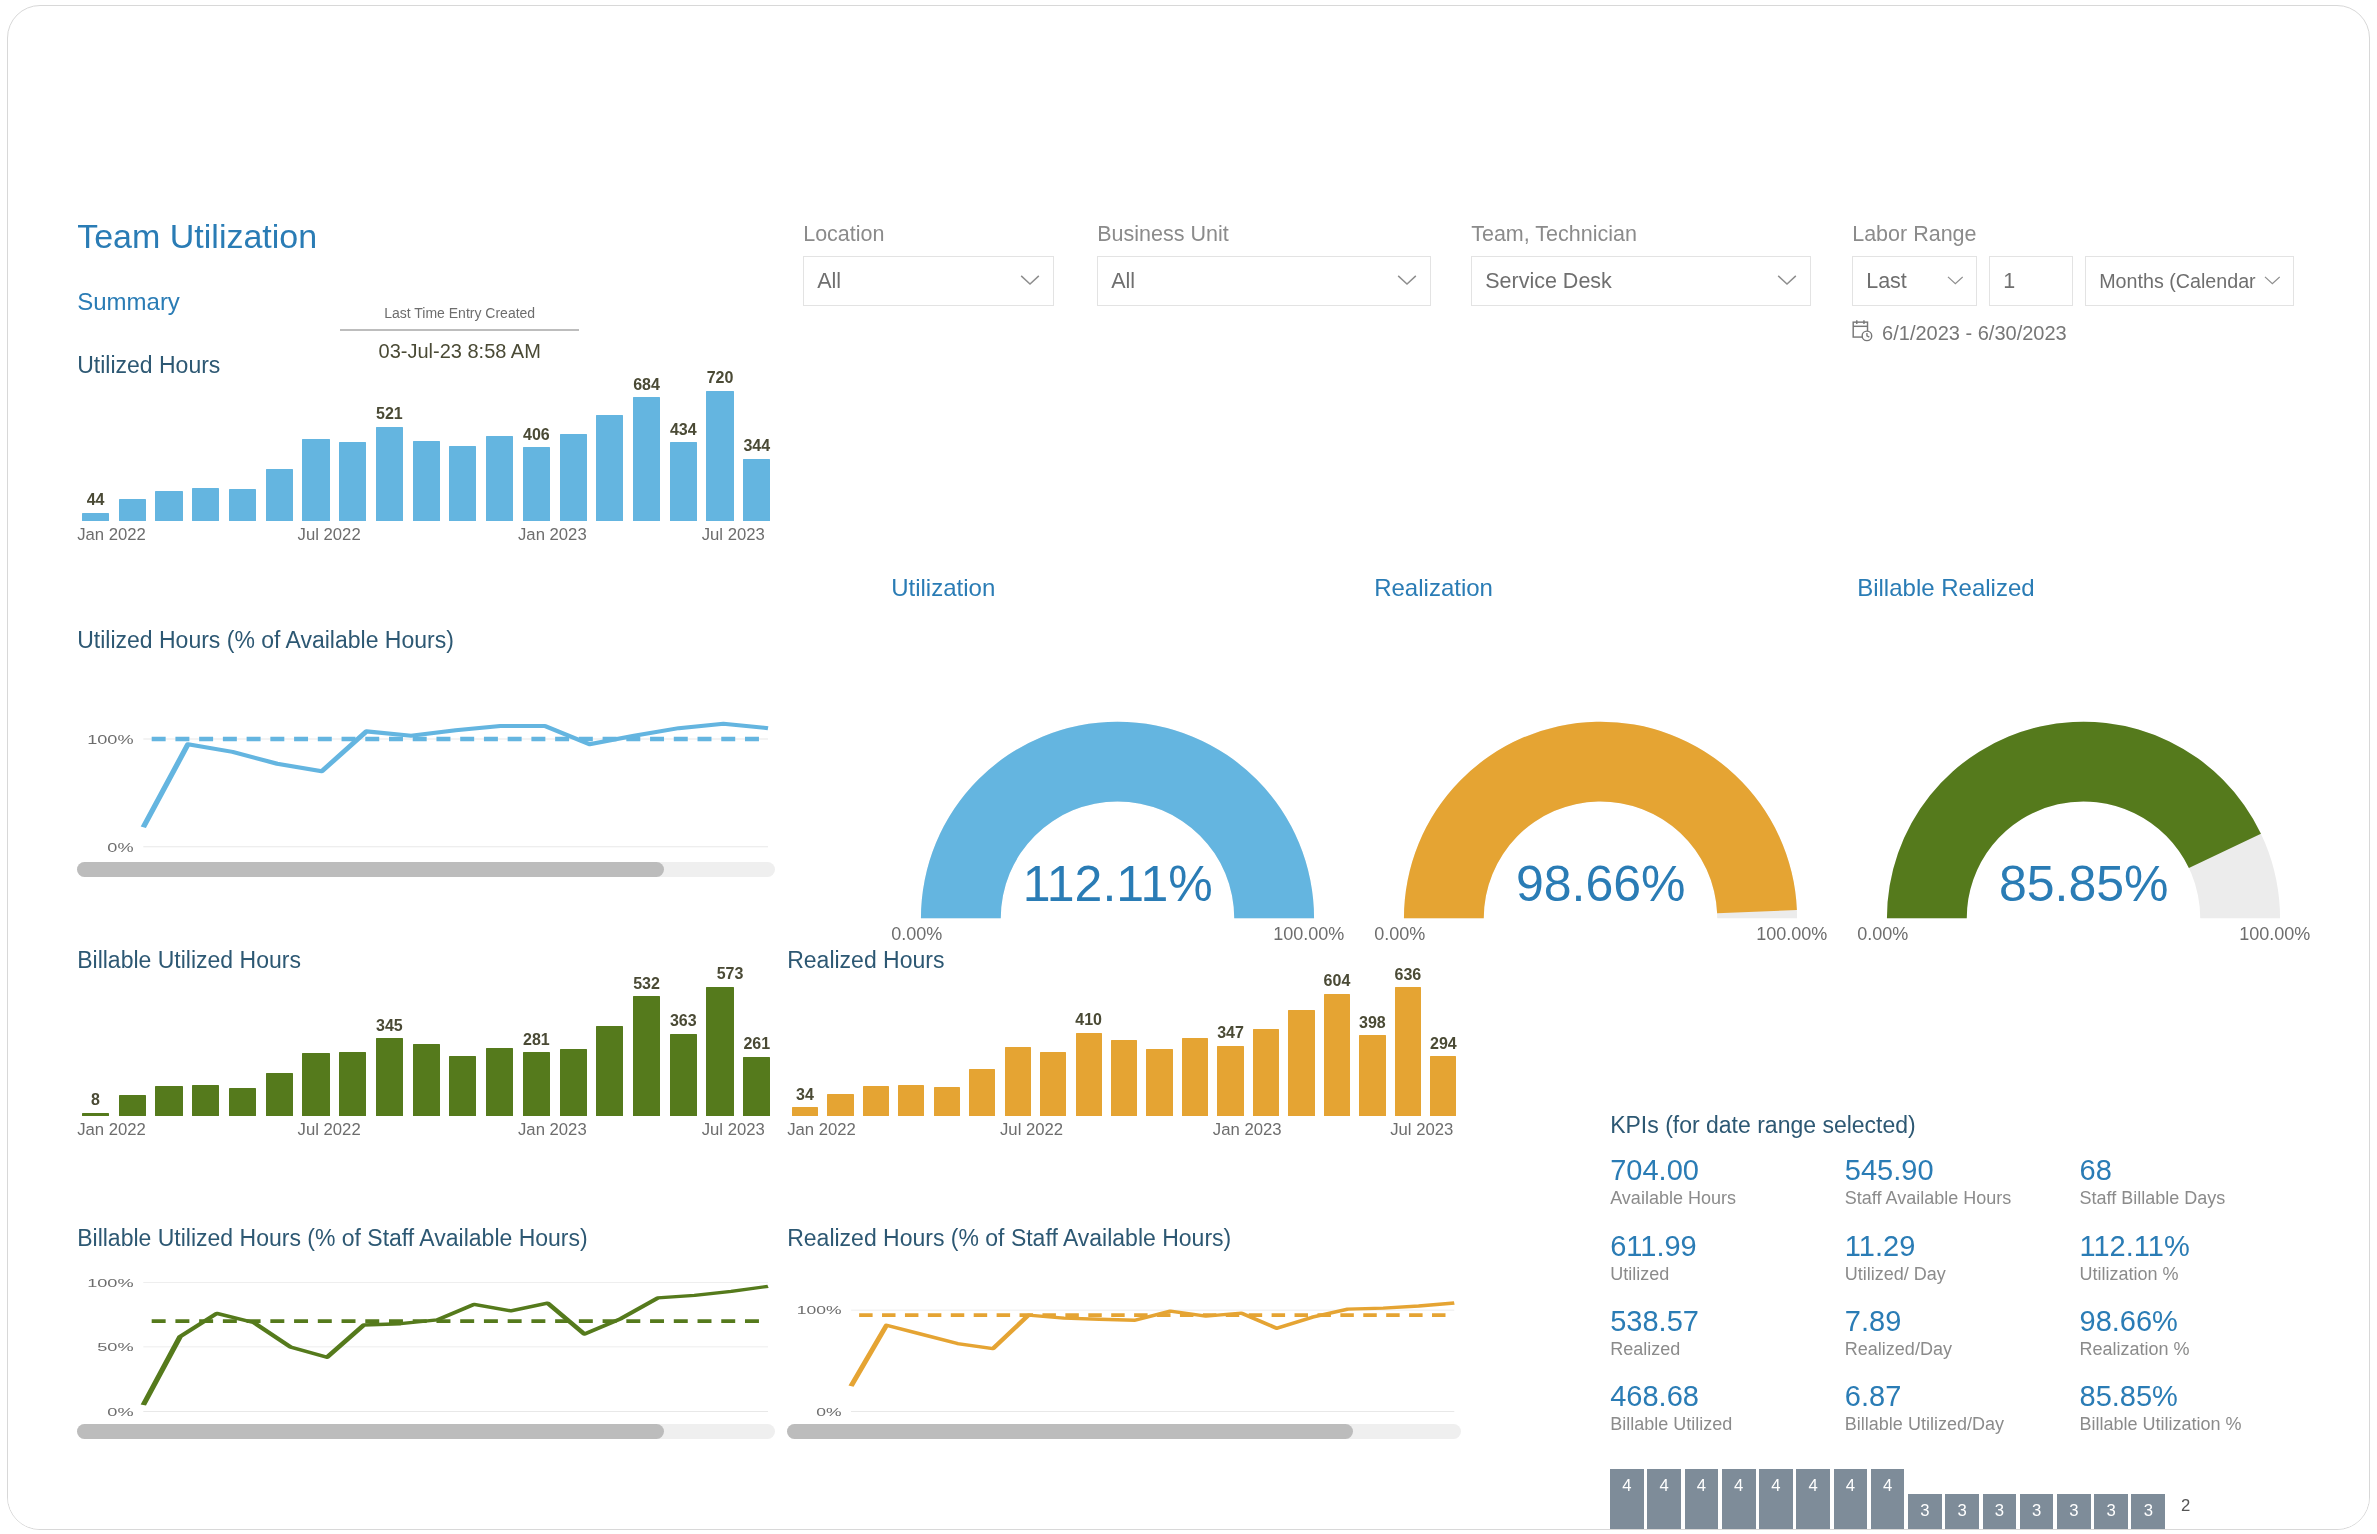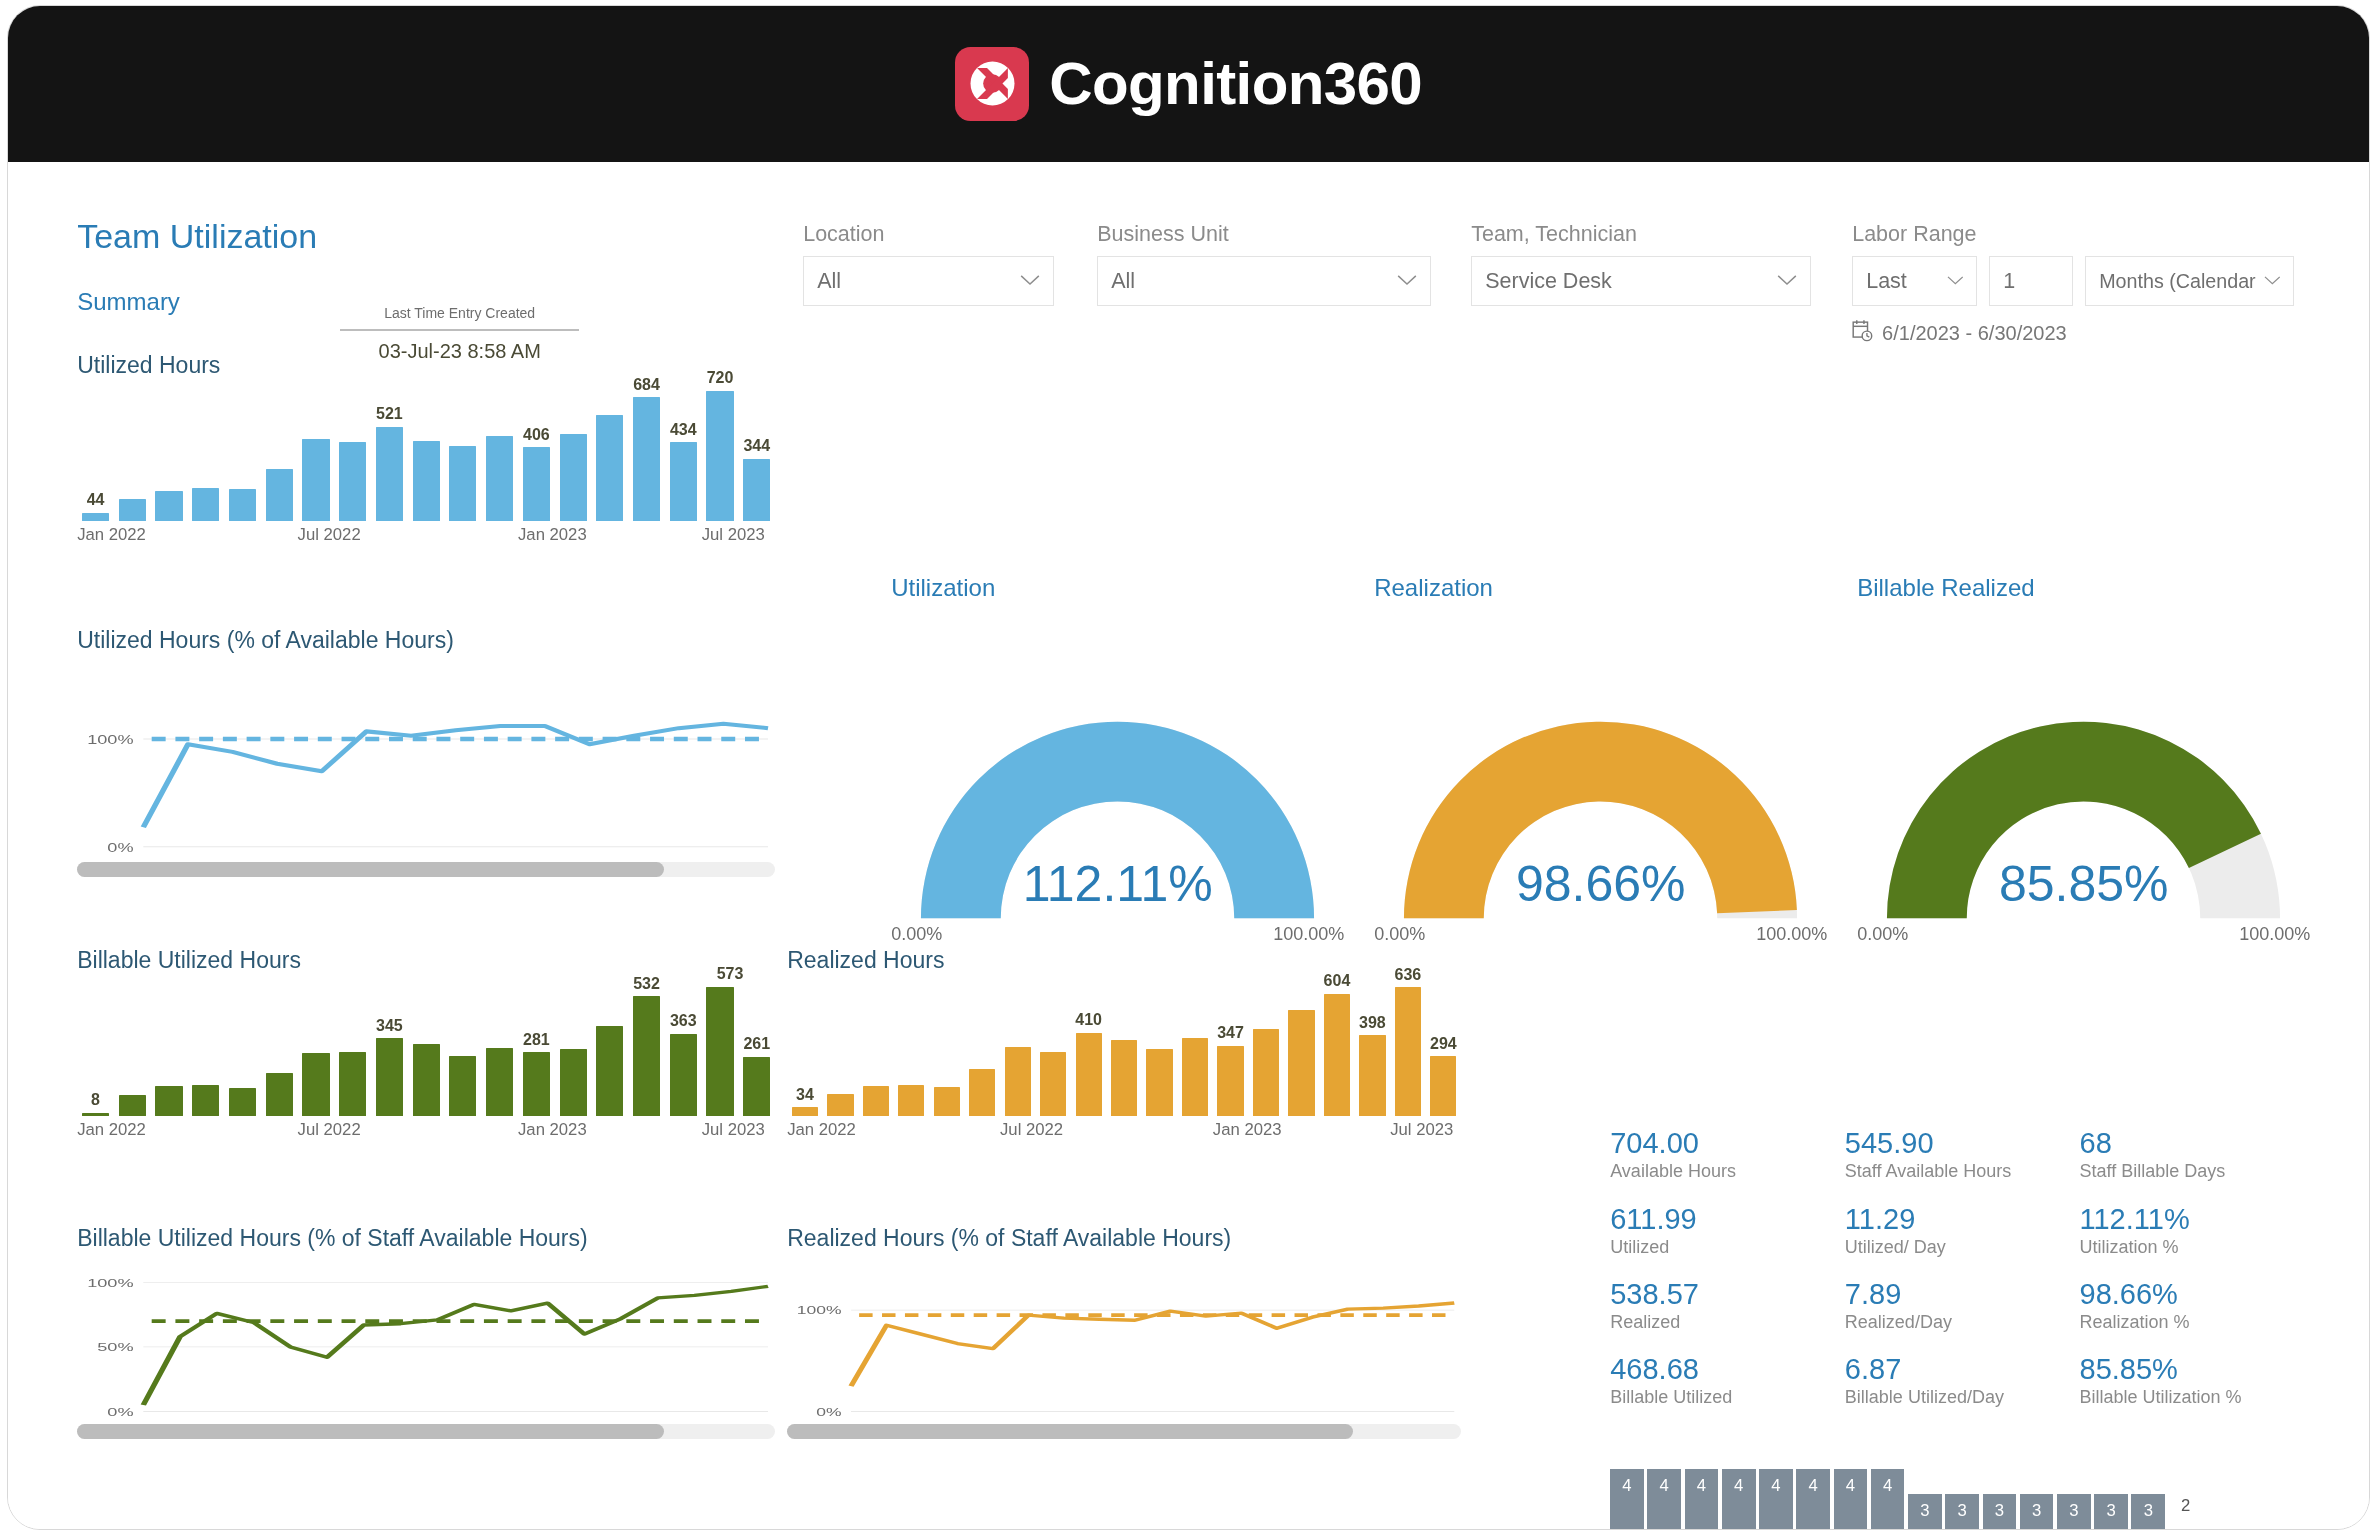--- a/index.html
+++ b/index.html
@@ -87,33 +87,20 @@
   .staff-col{flex:1 1 0;position:relative;height:100%;display:flex;align-items:flex-end;}
   .staff-bar{width:100%;background:#7e8c99;position:relative;}
   .staff-in{position:absolute;left:0;right:0;top:7.2px;text-align:center;font-size:16.7px;color:#ffffff;}
   .staff-out{position:absolute;left:0;right:0;font-size:16.7px;color:#555;text-align:center;}
 </style>
 </head>
 <body>
 
 <div class="app-frame">
 
-  <div class="topbar">
-    <div class="brand">
-      <span class="brand-mark">
-        <svg width="55" height="55" viewBox="0 0 100 100">
-          <circle cx="50" cy="50" r="40" fill="#ffffff"></circle>
-          <circle cx="50" cy="50" r="17" fill="#d9394f"></circle>
-          <path d="M22 22 L78 78 L78 60 L40 22 Z" fill="#d9394f"></path>
-          <path d="M78 22 L22 78 L40 78 L78 40 Z" fill="#d9394f"></path>
-        </svg>
-      </span>
-      <span class="brand-name">Cognition360</span>
-    </div>
-  </div>
 
   <div class="canvas">
 
     <div class="page-title">Team Utilization</div>
     <div class="sec-title summary-title">Summary</div>
 
     <div class="lte-card">
       <div class="lte-head">Last Time Entry Created</div>
       <div class="lte-rule"></div>
       <div class="lte-val">03-Jul-23 8:58 AM</div>
@@ -516,20 +503,21 @@
             <text x="81" y="137.14285714285714" text-anchor="end" font-size="26" fill="#6d6d6d" font-family="&quot;Liberation Sans&quot;,sans-serif">100%</text>
             <line x1="107" x2="982" y1="139.28571428571428" y2="139.28571428571428" stroke="#e5a433" stroke-width="9" stroke-dasharray="20 14" stroke-linecap="butt"></line>
             <polyline points="95,309.2857142857143 147.64705882352942,163.57142857142858 200.29411764705884,185.42857142857144 252.94117647058823,207.28571428571425 305.5882352941177,219.42857142857144 358.2352941176471,139.28571428571428 410.88235294117646,146.57142857142856 463.52941176470586,149 516.1764705882354,151.42857142857142 568.8235294117646,129.57142857142856 621.4705882352941,141.71428571428572 674.1176470588235,134.42857142857144 726.7647058823529,170.85714285714286 779.4117647058823,144.14285714285717 832.0588235294117,124.71428571428572 884.7058823529411,122.28571428571429 937.3529411764706,117.42857142857142 990,110.14285714285717" fill="none" stroke="#e5a433" stroke-width="8" stroke-linejoin="round"></polyline>
           </svg></div>
       <div class="scroll">
         <div class="scroll-thumb" style="width:84%;"></div>
       </div>
     </div>
 
     <div class="kpi-wrap">
+      <div class="chart-title">KPIs (for date range selected)</div>
       <div class="kpi-grid" id="kpi-grid">
           <div>
             <div class="kpi-val">704.00</div>
             <div class="kpi-lbl">Available Hours</div>
           </div>
           <div>
             <div class="kpi-val">545.90</div>
             <div class="kpi-lbl">Staff Available Hours</div>
           </div>
           <div>

